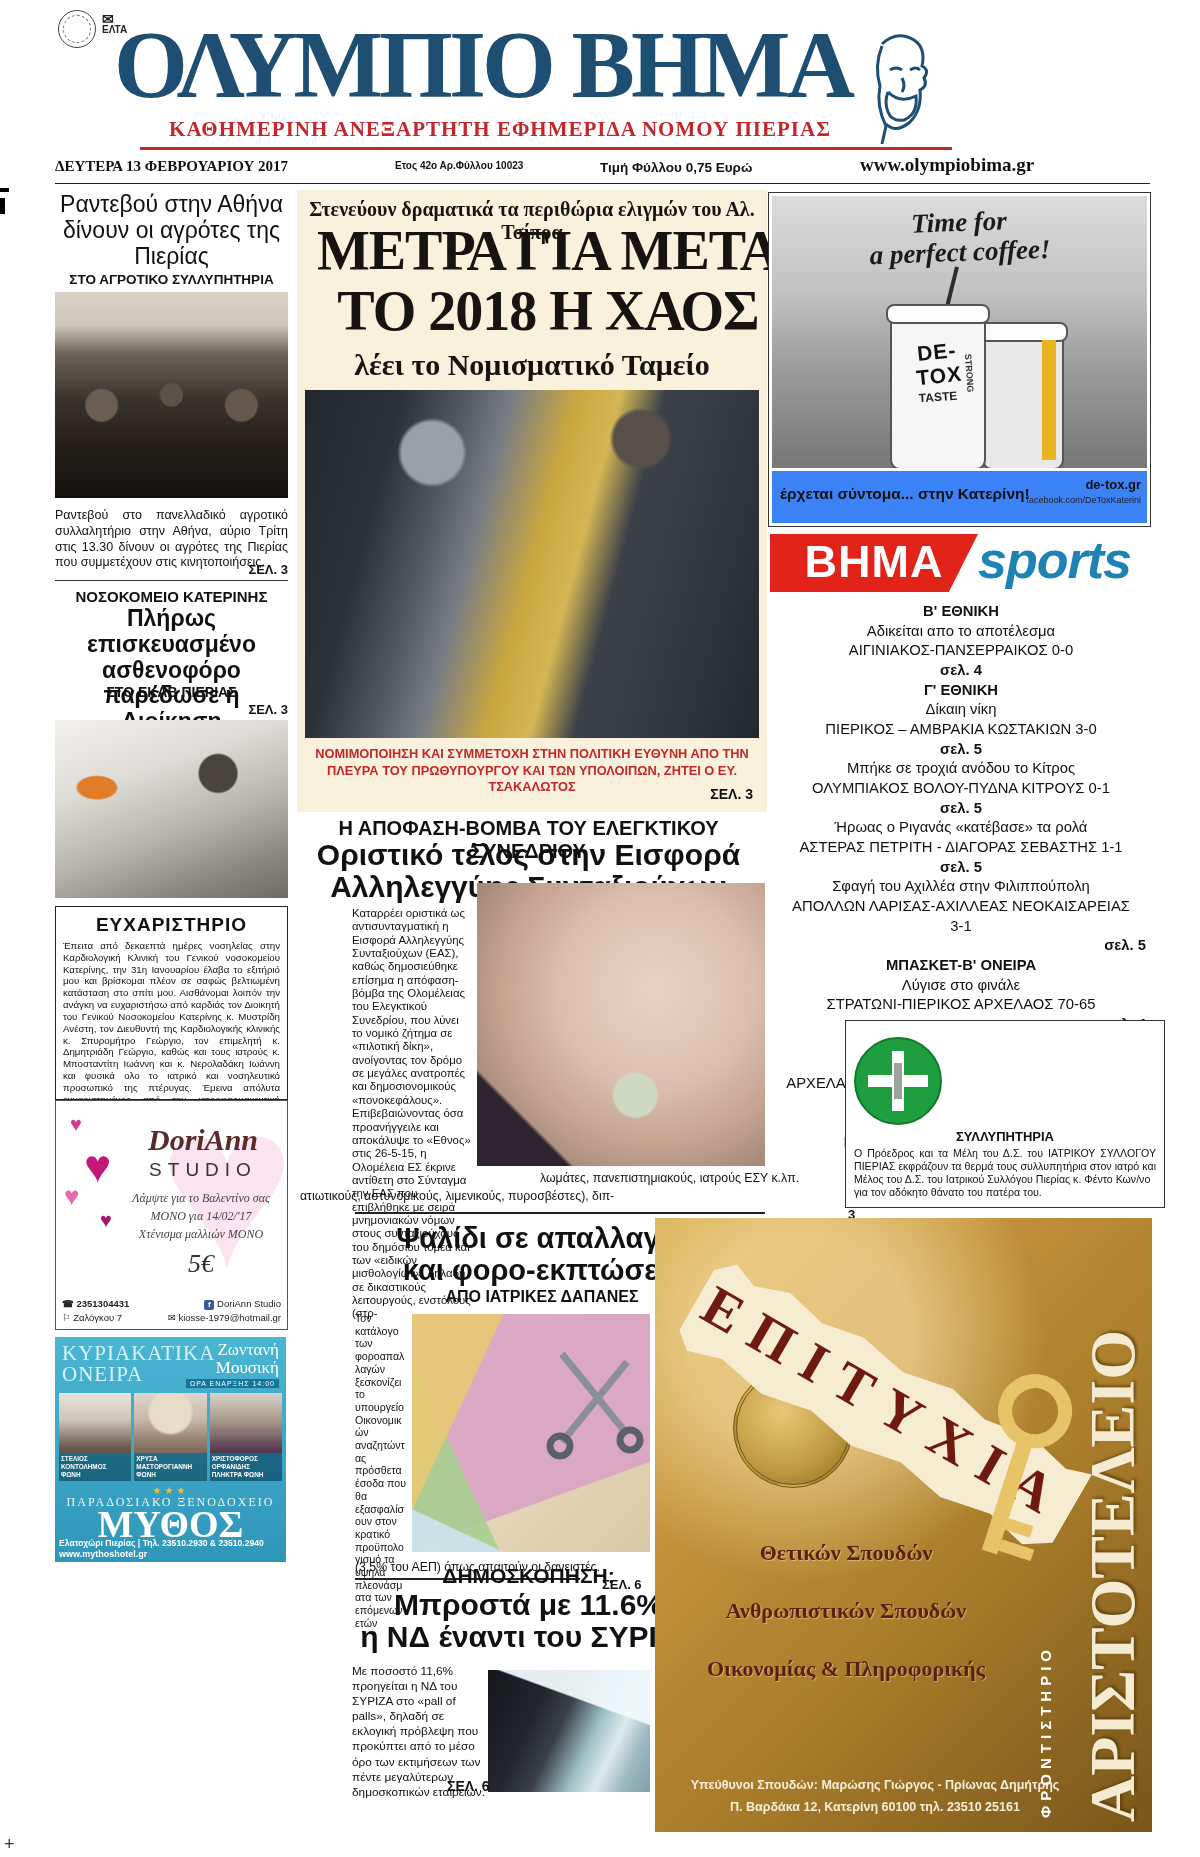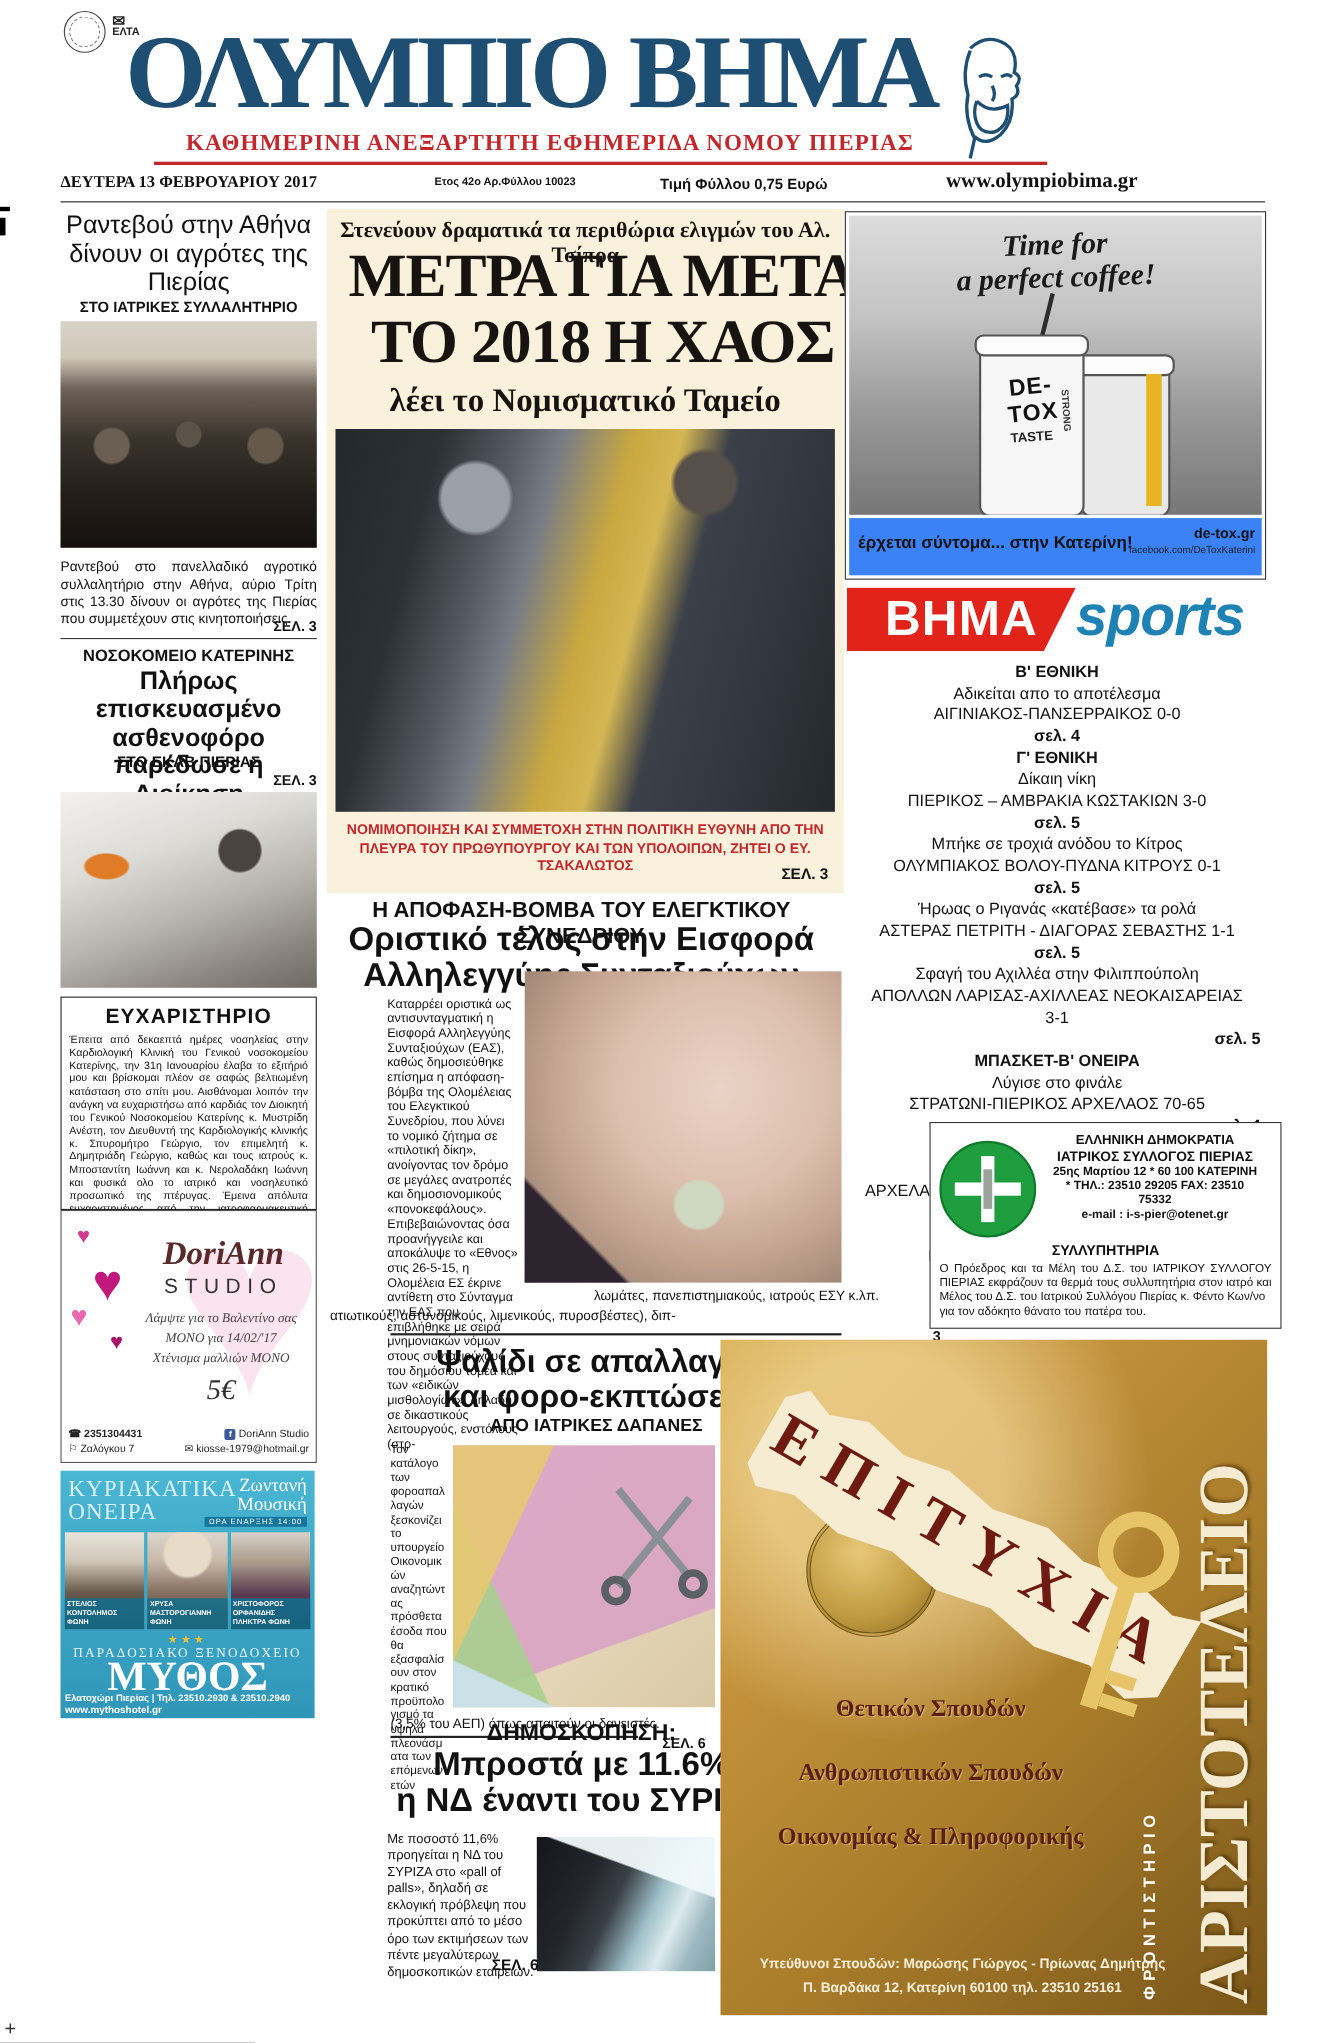--- a/index.html
+++ b/index.html
@@ -261,21 +261,21 @@
   <div class="abs d-issue">Ετος 42ο  Αρ.Φύλλου  10023</div>
   <div class="abs d-price">Τιμή Φύλλου 0,75 Ευρώ</div>
   <div class="abs d-site ser">www.olympiobima.gr</div>
   <div class="abs hdr-line"></div>
   <div class="abs regmark1"></div>
   <div class="abs regmark2"></div>
   <div class="abs plusmark">+</div>
 
   <div class="abs leftcol">
     <div class="abs a1-title">Ραντεβού στην Αθήνα δίνουν οι αγρότες της Πιερίας</div>
-    <div class="abs a1-sub">ΣΤΟ ΙΑΤΡΙΚΕΣ ΣΥΛΛΑΛΗΤΗΡΙΟ</div>
+    <div class="abs a1-sub">ΣΤΟ ΑΓΡΟΤΙΚΟ ΣΥΛΛΥΠΗΤΗΡΙΑ</div>
     <div class="abs a1-photo"></div>
     <div class="abs a1-cap">Ραντεβού στο πανελλαδικό αγροτικό συλλαλητήριο στην Αθήνα, αύριο Τρίτη στις 13.30  δίνουν οι αγρότες της Πιερίας που συμμετέχουν στις κινητοποιήσεις.</div>
     <div class="abs a1-ref">ΣΕΛ. 3</div>
     <div class="abs l-div"></div>
     <div class="abs a2-kick">ΝΟΣΟΚΟΜΕΙΟ ΚΑΤΕΡΙΝΗΣ</div>
     <div class="abs a2-title">Πλήρως επισκευασμένο ασθενοφόρο παρέδωσε η Διοίκηση</div>
     <div class="abs a2-sub">ΣΤΟ ΕΚΑΒ ΠΙΕΡΙΑΣ</div>
     <div class="abs a2-ref">ΣΕΛ. 3</div>
     <div class="abs a2-photo"></div>
 
@@ -479,28 +479,20 @@
       <div class="sp-ref r">σελ.4</div>
     </div>
   </div>
 
   <div class="abs medbox">
     <div class="med-logo">
       <div class="cross-v"></div>
         <div class="cross-h"></div>
         <div class="fig"></div>
     </div>
-    <div class="med-hdr">
-      <div class="med-l1">ΕΛΛΗΝΙΚΗ ΔΗΜΟΚΡΑΤΙΑ</div>
-      <div class="med-l2">ΙΑΤΡΙΚΟΣ ΣΥΛΛΟΓΟΣ ΠΙΕΡΙΑΣ</div>
-      <div class="med-l3">25ης Μαρτίου 12  * 60 100  ΚΑΤΕΡΙΝΗ</div>
-      <div class="med-l3">* ΤΗΛ.: 23510 29205 FAX: 23510</div>
-      <div class="med-l3">75332</div>
-      <div class="med-l3">e-mail : i-s-pier@otenet.gr</div>
-    </div>
     <div class="med-title">ΣΥΛΛΥΠΗΤΗΡΙΑ</div>
     <div class="med-body">
       <span>Ο Πρόεδρος και τα Μέλη του Δ.Σ. του ΙΑΤΡΙΚΟΥ ΣΥΛΛΟΓΟΥ ΠΙΕΡΙΑΣ  εκφράζουν τα θερμά τους συλλυπητήρια στον ιατρό και Μέλος του Δ.Σ. του Ιατρικού Συλλόγου Πιερίας  κ. Φέντο Κων/νο</span><br>
       <span>για τον αδόκητο θάνατο του πατέρα του.</span>
     </div>
   </div>
 
   <div class="abs schoolad">
     <div class="seal"></div>
     <div class="torn">

